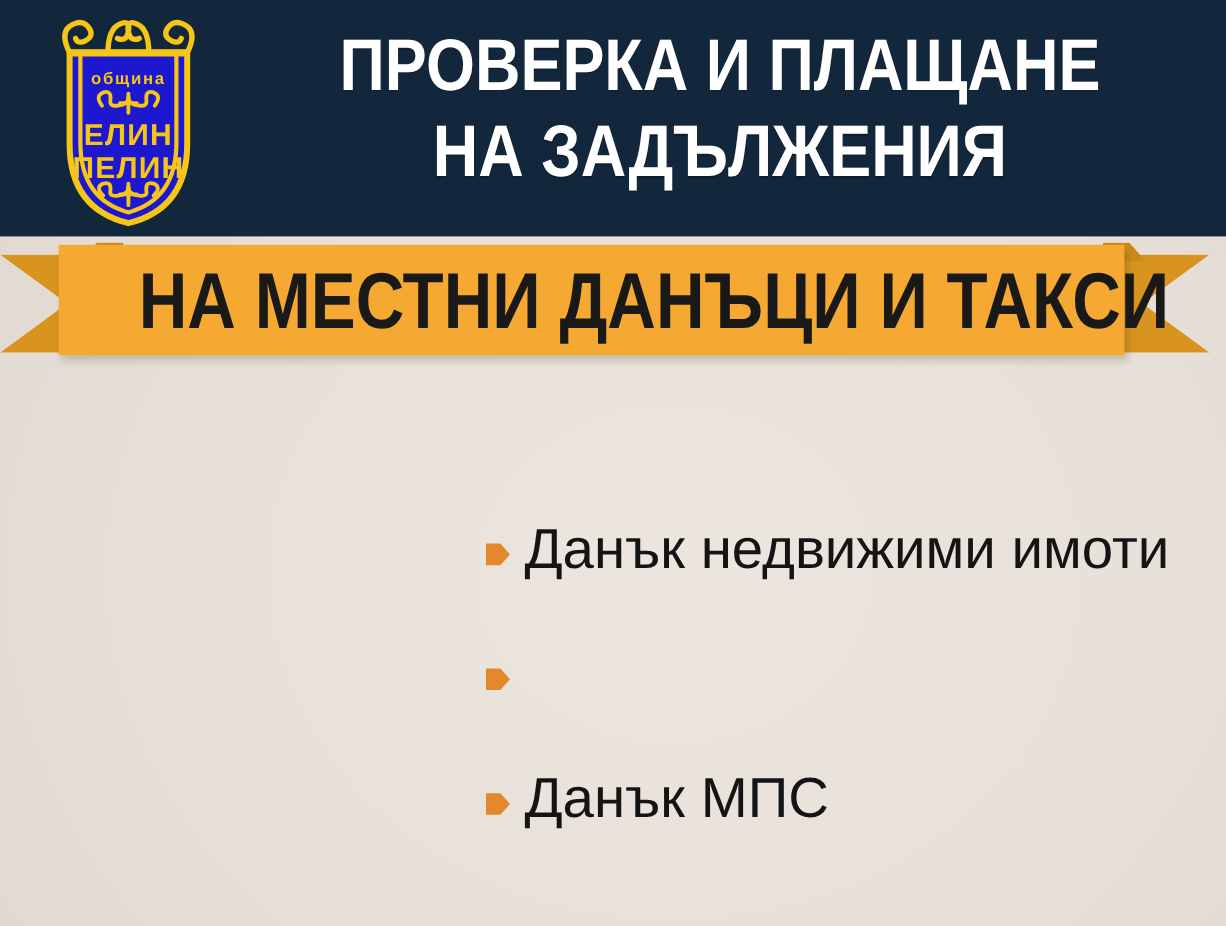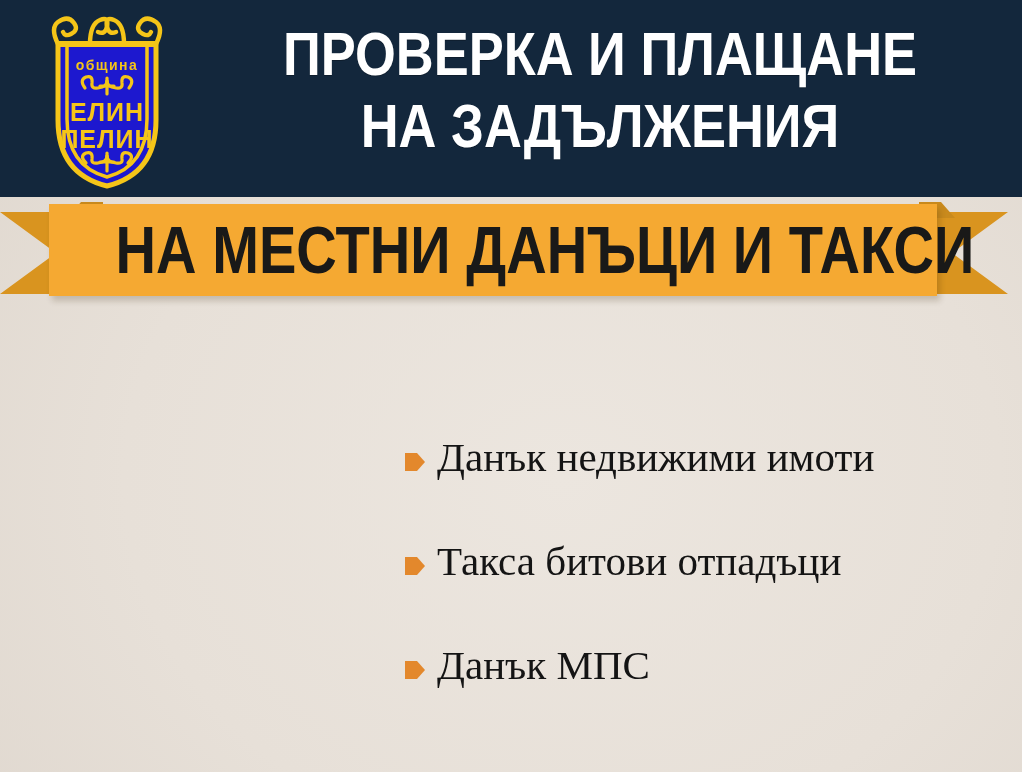--- a/index.html
+++ b/index.html
@@ -138,22 +138,22 @@
     left: 6px;
     top: 26px;
     width: 22px;
     height: 24px;
   }
   .list-label {
     position: absolute;
     left: 39px;
     top: 0px;
     color: #141414;
-    font-family: Liberation Serif, serif;
-    font-size: 41px;
+    font-family: Liberation Sans, sans-serif;
+    font-size: 47px;
     line-height: 66px;
     white-space: nowrap;
   }
 </style>
 </head>
 <body>
 
 <div id="poster">
 
   <div class="header">
@@ -394,21 +394,20 @@
       </span>
       <span class="list-label">Данък недвижими имоти</span>
     </div>
 
     <div class="list-item">
       <span class="bullet">
         <svg width="22" height="24" viewBox="0 0 22 24">
           <path d="M1 3 L13 3 L21 12 L13 21 L1 21 Z" fill="#e3882c"></path>
         </svg>
       </span>
-      <span class="list-label">Такса битови отпадъци</span>
     </div>
 
     <div class="list-item">
       <span class="bullet">
         <svg width="22" height="24" viewBox="0 0 22 24">
           <path d="M1 3 L13 3 L21 12 L13 21 L1 21 Z" fill="#e3882c"></path>
         </svg>
       </span>
       <span class="list-label">Данък МПС</span>
     </div>

